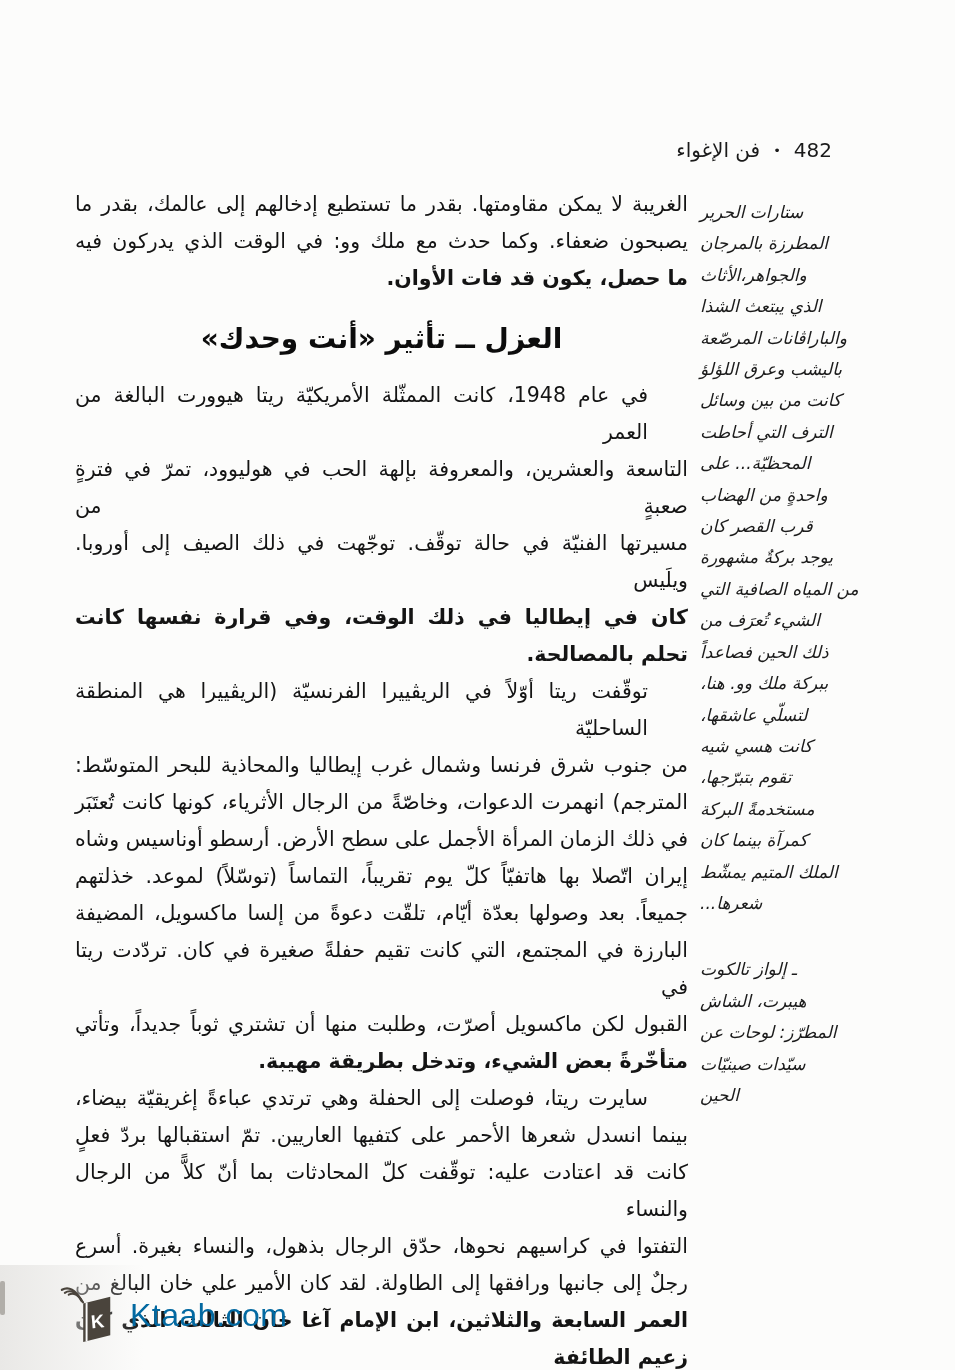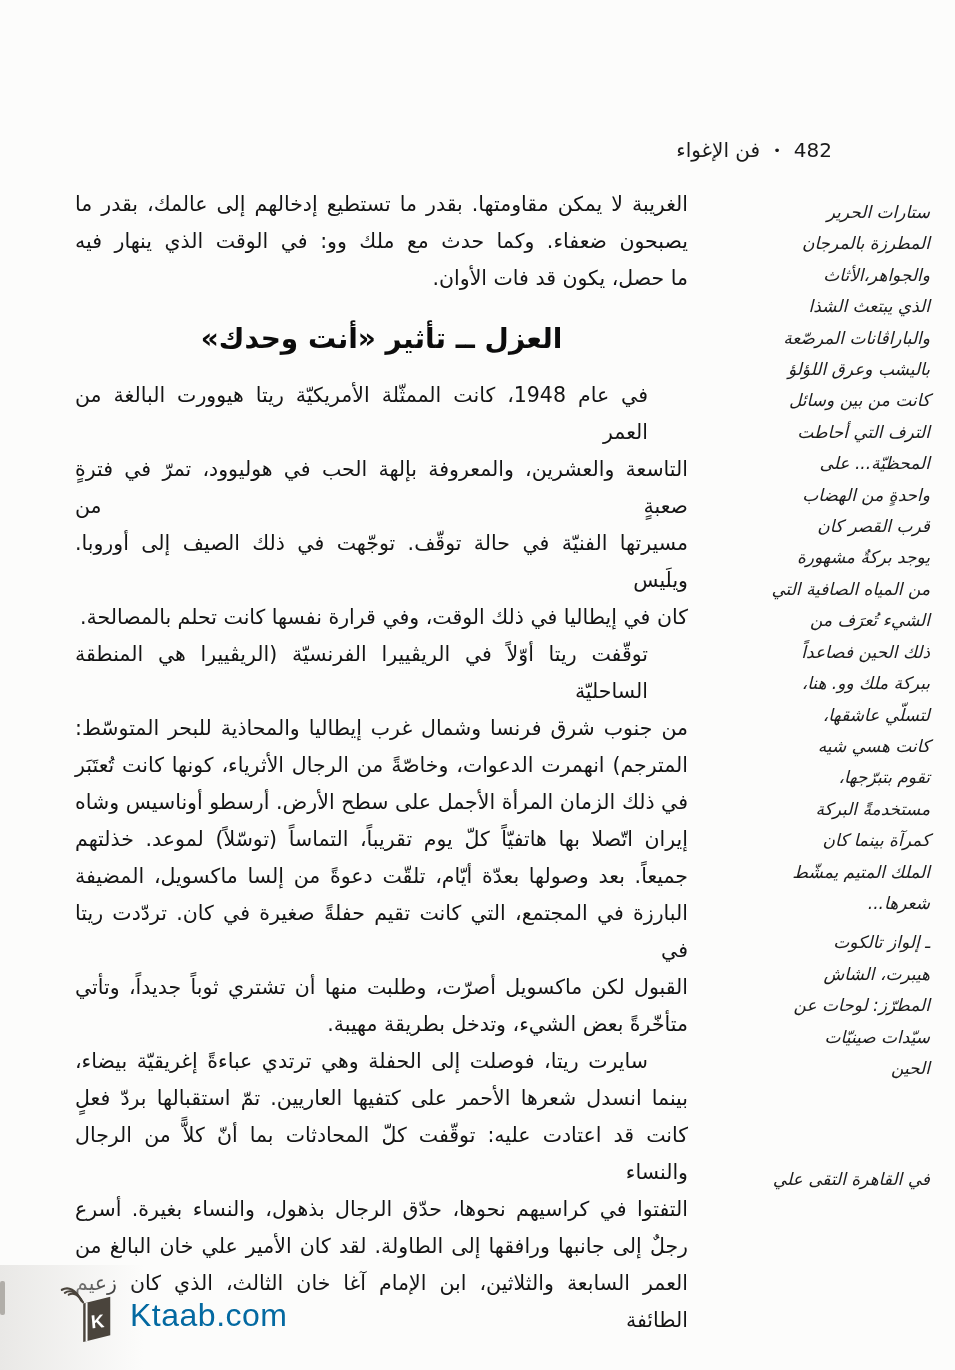--- a/index.html
+++ b/index.html
@@ -17,37 +17,37 @@
     font-size:20px; color:#1a1a1a;
   }
   .running-header .bullet { font-size:13px; line-height:1; }
 
   
   .main-col {
     position:absolute; top:186px; left:75px; width:613px;
     direction:rtl; font-size:20.5px; line-height:37px; color:#141414;
   }
   .bline { text-align:justify; text-align-last:justify; }
-  .para .bline:last-child { text-align-last:right; }
+  .para .bline:last-child { text-align-last:right;font-weight:bold; }
   .para.indent .bline:first-child { padding-right:40px; }
 
   .section-heading {
     margin:20px 0 16px 0; text-align:center;
     font-size:28px; font-weight:bold; line-height:44px; color:#0c0c0c;
     text-align-last:center;
   }
 
   
   .margin-col {
     position:absolute; top:197px; left:700px; width:230px;
     direction:rtl; font-style:italic;
     font-size:17px; line-height:31.4px; color:#1b1b1b;
   }
-  .mline { text-align:right; }
-  .attribution { margin-top:8px; }
+  .mline { text-align:left; }
+  .attribution { margin-top:35px; }
   .margin-footnote { margin-top:80px; }
 
   
   .footer-shade {
     position:absolute; left:0; bottom:0; width:240px; height:105px;
     background:linear-gradient(to right, #e9e8e6 0px, rgba(252,252,251,0) 60%);
     pointer-events:none;
   }
   .edge-mark {
     position:absolute; left:0; top:1281px; width:5px; height:34px;
@@ -69,21 +69,21 @@
 
   <div class="running-header">
     <span>482</span>
     <span class="bullet">•</span>
     <span>فن الإغواء</span>
   </div>
 
   <div class="main-col">
     <div class="para">
         <div class="bline">الغريبة لا يمكن مقاومتها. بقدر ما تستطيع إدخالهم إلى عالمك، بقدر ما</div>
-        <div class="bline">يصبحون ضعفاء. وكما حدث مع ملك وو: في الوقت الذي ينهار فيه</div>
+        <div class="bline">يصبحون ضعفاء. وكما حدث مع ملك وو: في الوقت الذي يدركون فيه</div>
         <div class="bline">ما حصل، يكون قد فات الأوان.</div>
       </div>
 
     <div class="section-heading">العزل ــ تأثير «أنت وحدك»</div>
 
     <div class="para indent">
         <div class="bline">في عام 1948، كانت الممثّلة الأمريكيّة ريتا هيوورت البالغة من العمر</div>
         <div class="bline">التاسعة والعشرين، والمعروفة بإلهة الحب في هوليوود، تمرّ في فترةٍ صعبةٍ من</div>
         <div class="bline">مسيرتها الفنيّة في حالة توقّف. توجّهت في ذلك الصيف إلى أوروبا. ويلَيس</div>
         <div class="bline">كان في إيطاليا في ذلك الوقت، وفي قرارة نفسها كانت تحلم بالمصالحة.</div>
@@ -139,23 +139,20 @@
       </div>
 
     <div class="attribution">
         <div class="mline">ـ إلواز تالكوت</div>
         <div class="mline">هيبرت، الشاش</div>
         <div class="mline">المطرّز: لوحات عن</div>
         <div class="mline">سيّدات صينيّات</div>
         <div class="mline">الحين</div>
       </div>
 
-    <div class="margin-footnote">
-        <div class="mline">في القاهرة التقى علي</div>
-      </div>
   </div>
 
   <div class="footer-shade"></div>
   <div class="edge-mark"></div>
 
   <div class="footer-logo">
     <svg width="58" height="62" viewBox="0 0 60 64">
 
       <path d="M22,17 C16,6 9,2 2,6" fill="none" stroke="#4a443c" stroke-width="2.4" stroke-linecap="round"></path>
       <path d="M23,18 C18,9 11,5 5,9" fill="none" stroke="#4a443c" stroke-width="2.2" stroke-linecap="round"></path>

